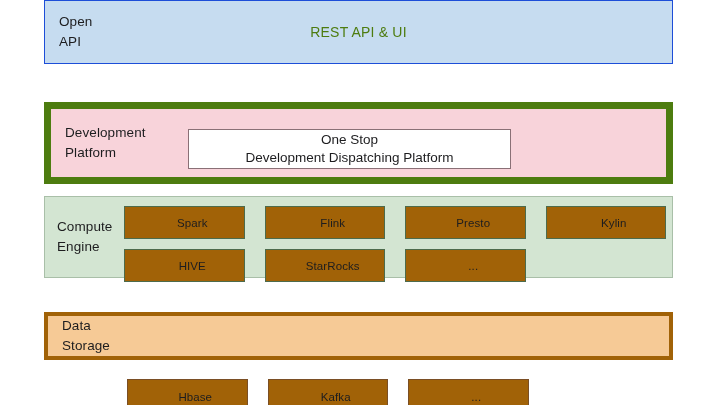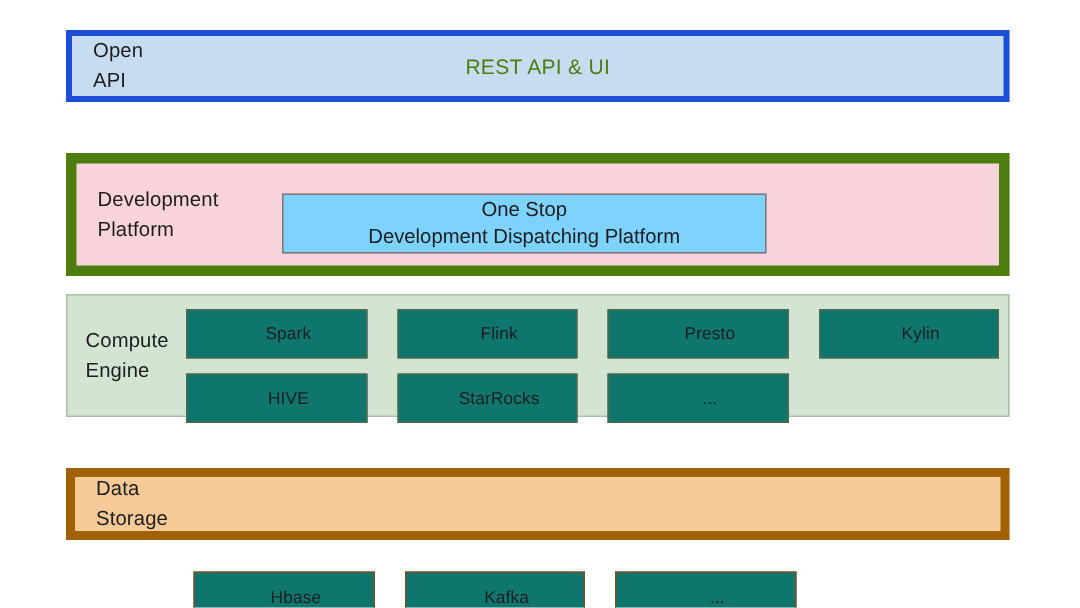--- a/index.html
+++ b/index.html
@@ -36,24 +36,24 @@
     flex: 0 0 auto;
     font-size: 13.5px;
     line-height: 1.45;
     color: #1d1d1f;
     white-space: pre-line;
     letter-spacing: 0.1px;
   }
 
   
   #band-open-api {
-    top: 20px;
-    height: 48px;
+    top: 0;
+    height: 64px;
     background: #c6dcf0;
-    border: 4px solid #1d4ed8;
+    border: 1px solid #1d4ed8;
   }
   #band-open-api .band-label {
     margin-left: 14px;
   }
   #band-open-api .band-center {
     position: absolute;
     left: 0; right: 0;
     text-align: center;
     font-size: 14px;
     color: #4d7c0f;
@@ -70,21 +70,21 @@
   #band-dev-platform .band-label {
     margin-left: 14px;
     width: 120px;
   }
   .onestop-box {
     position: absolute;
     left: 137px;
     top: 20px;
     width: 323px;
     height: 40px;
-    background: #7dd3fc;
+    background: #ffffff;
     border: 1.5px solid #8a7076;
     display: flex;
     flex-direction: column;
     align-items: center;
     justify-content: center;
     box-sizing: border-box;
   }
   .onestop-line {
     font-size: 13.5px;
     line-height: 1.35;
@@ -109,39 +109,39 @@
     top: 9px;
     width: 542px;
     height: 76px;
     display: grid;
     grid-template-columns: repeat(4, 1fr);
     grid-template-rows: repeat(2, 1fr);
     column-gap: 20px;
     row-gap: 10px;
   }
   .cell {
-    background: #0f766e;
+    background: #a16207;
     display: flex;
     align-items: center;
     justify-content: center;
     font-size: 11.5px;
     color: #1d1d1f;
     box-sizing: border-box;
     letter-spacing: 0.1px;
     padding-left: 16px;
   }
   .cell.green-border { border: 1.5px solid #4d6b4c; }
   .cell.orange-border { border: 1.5px solid #7a4e24; }
 
   
   #band-data-storage {
     top: 312px;
     height: 48px;
     background: #f6ca96;
-    border: 6px solid #a16207;
+    border: 4px solid #a16207;
   }
   #band-data-storage .band-label {
     margin-left: 14px;
     width: 66px;
   }
   .grid-4x1 {
     position: absolute;
     left: 79px;
     top: 15px;
     width: 542px;

